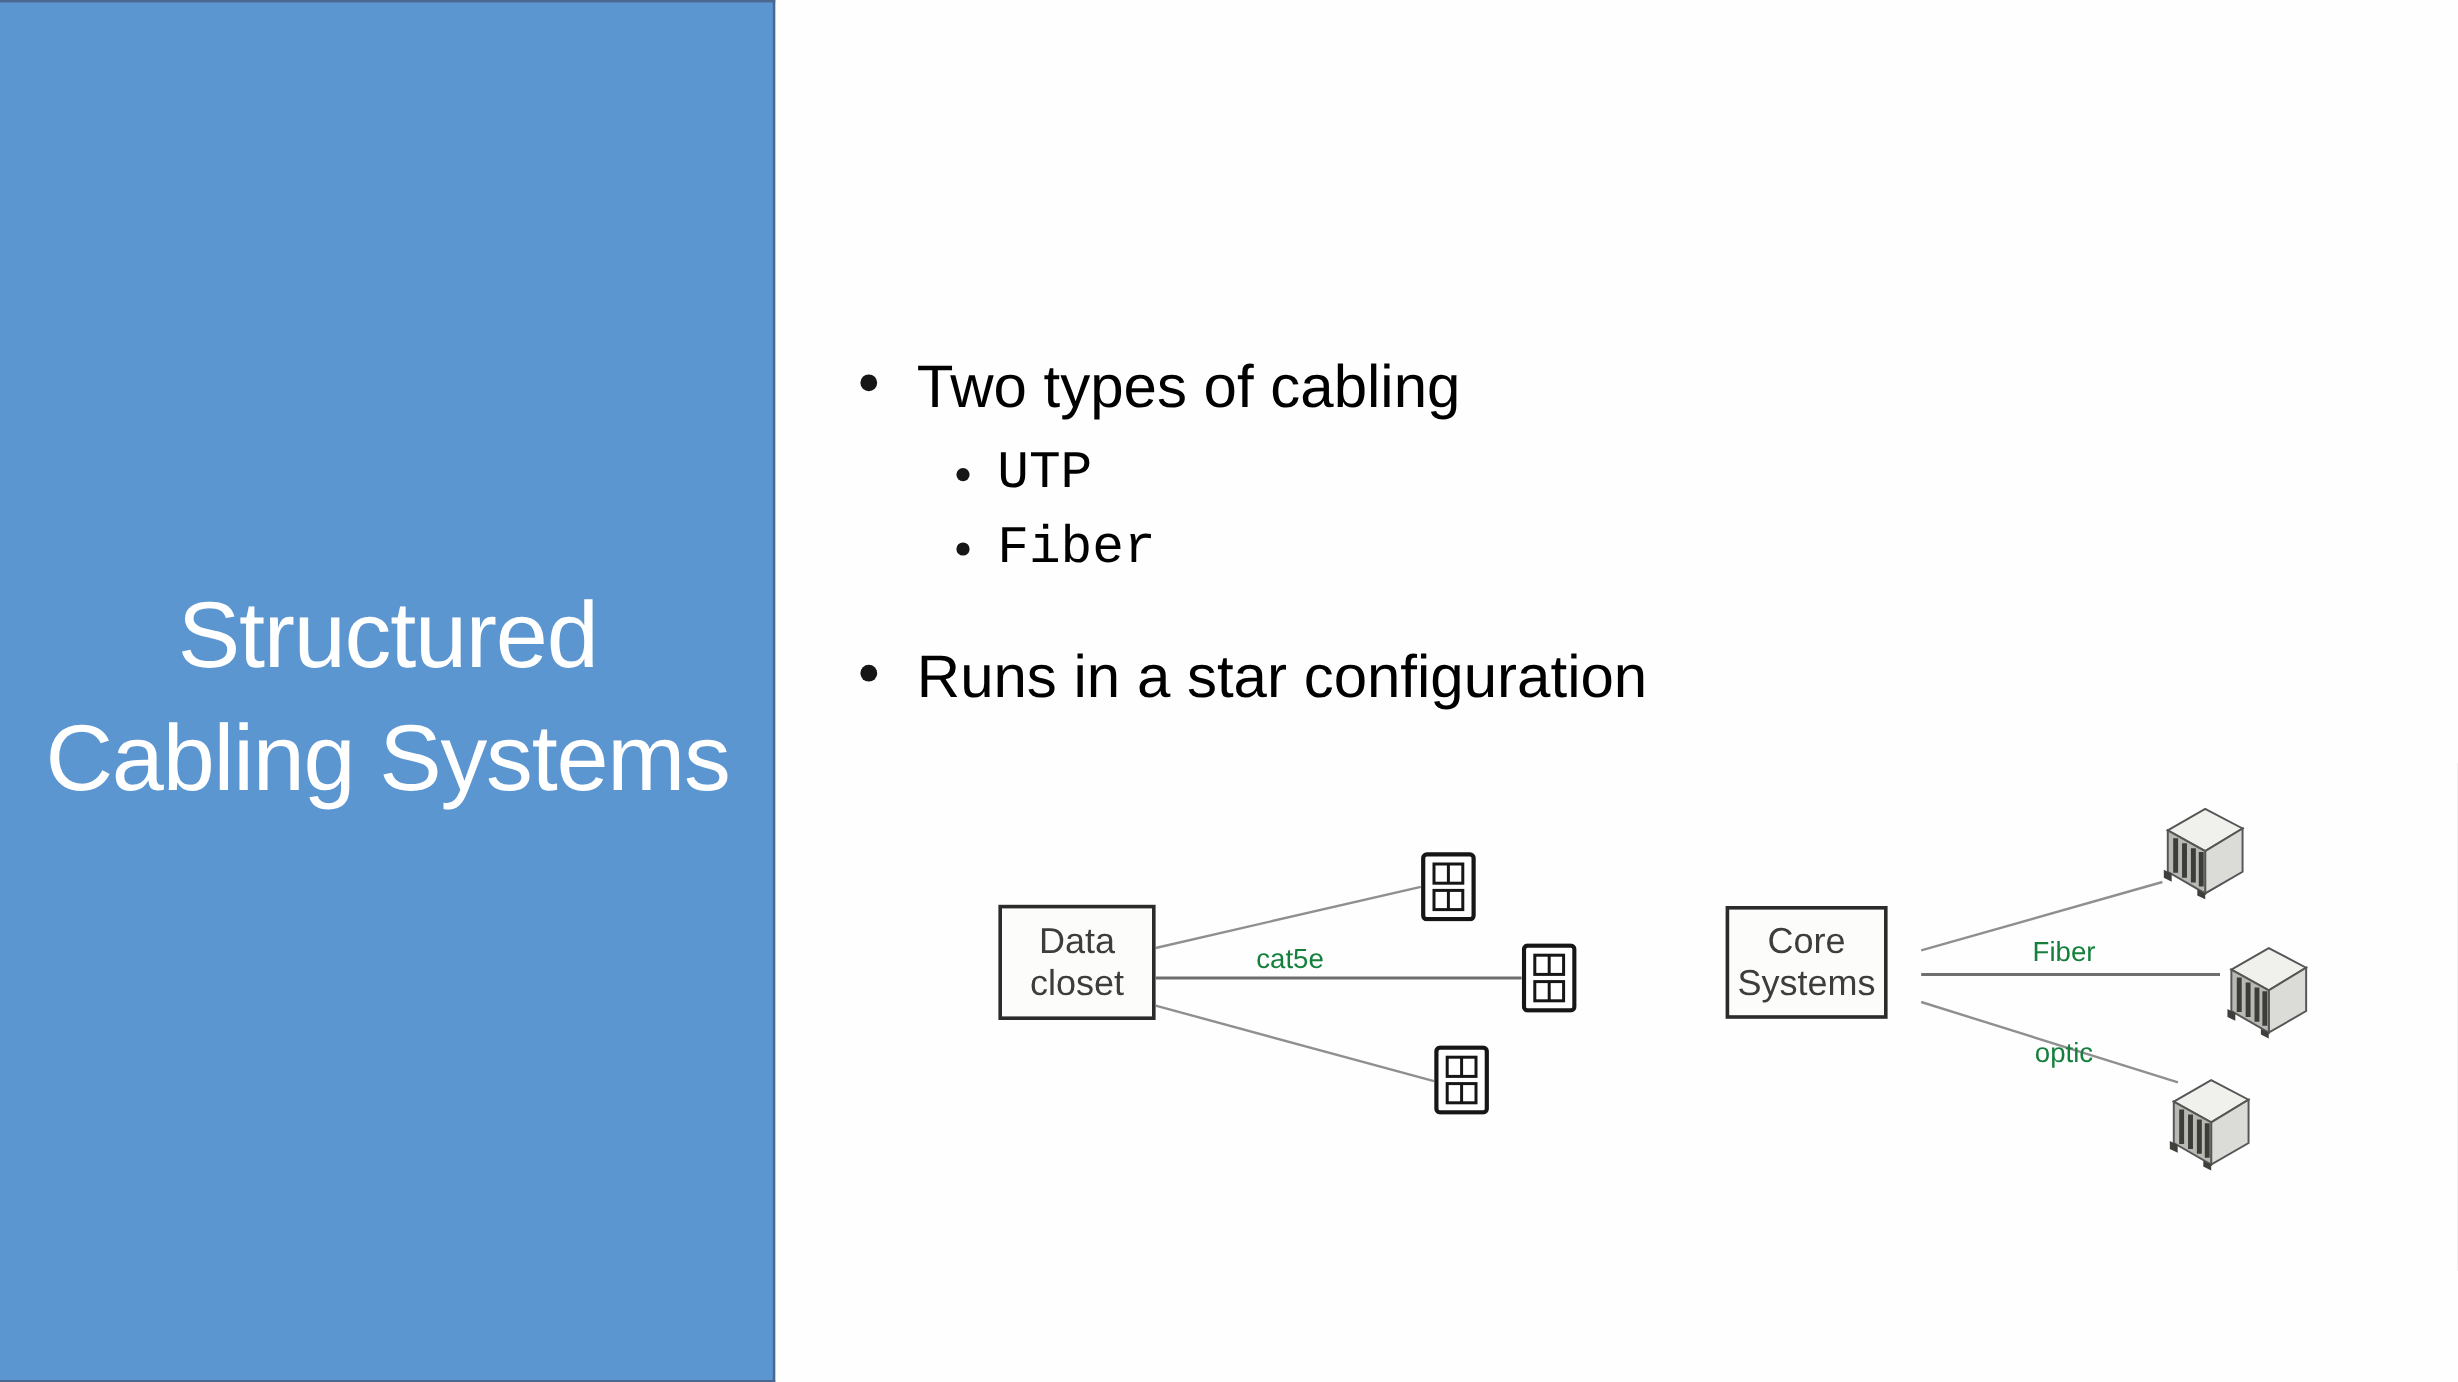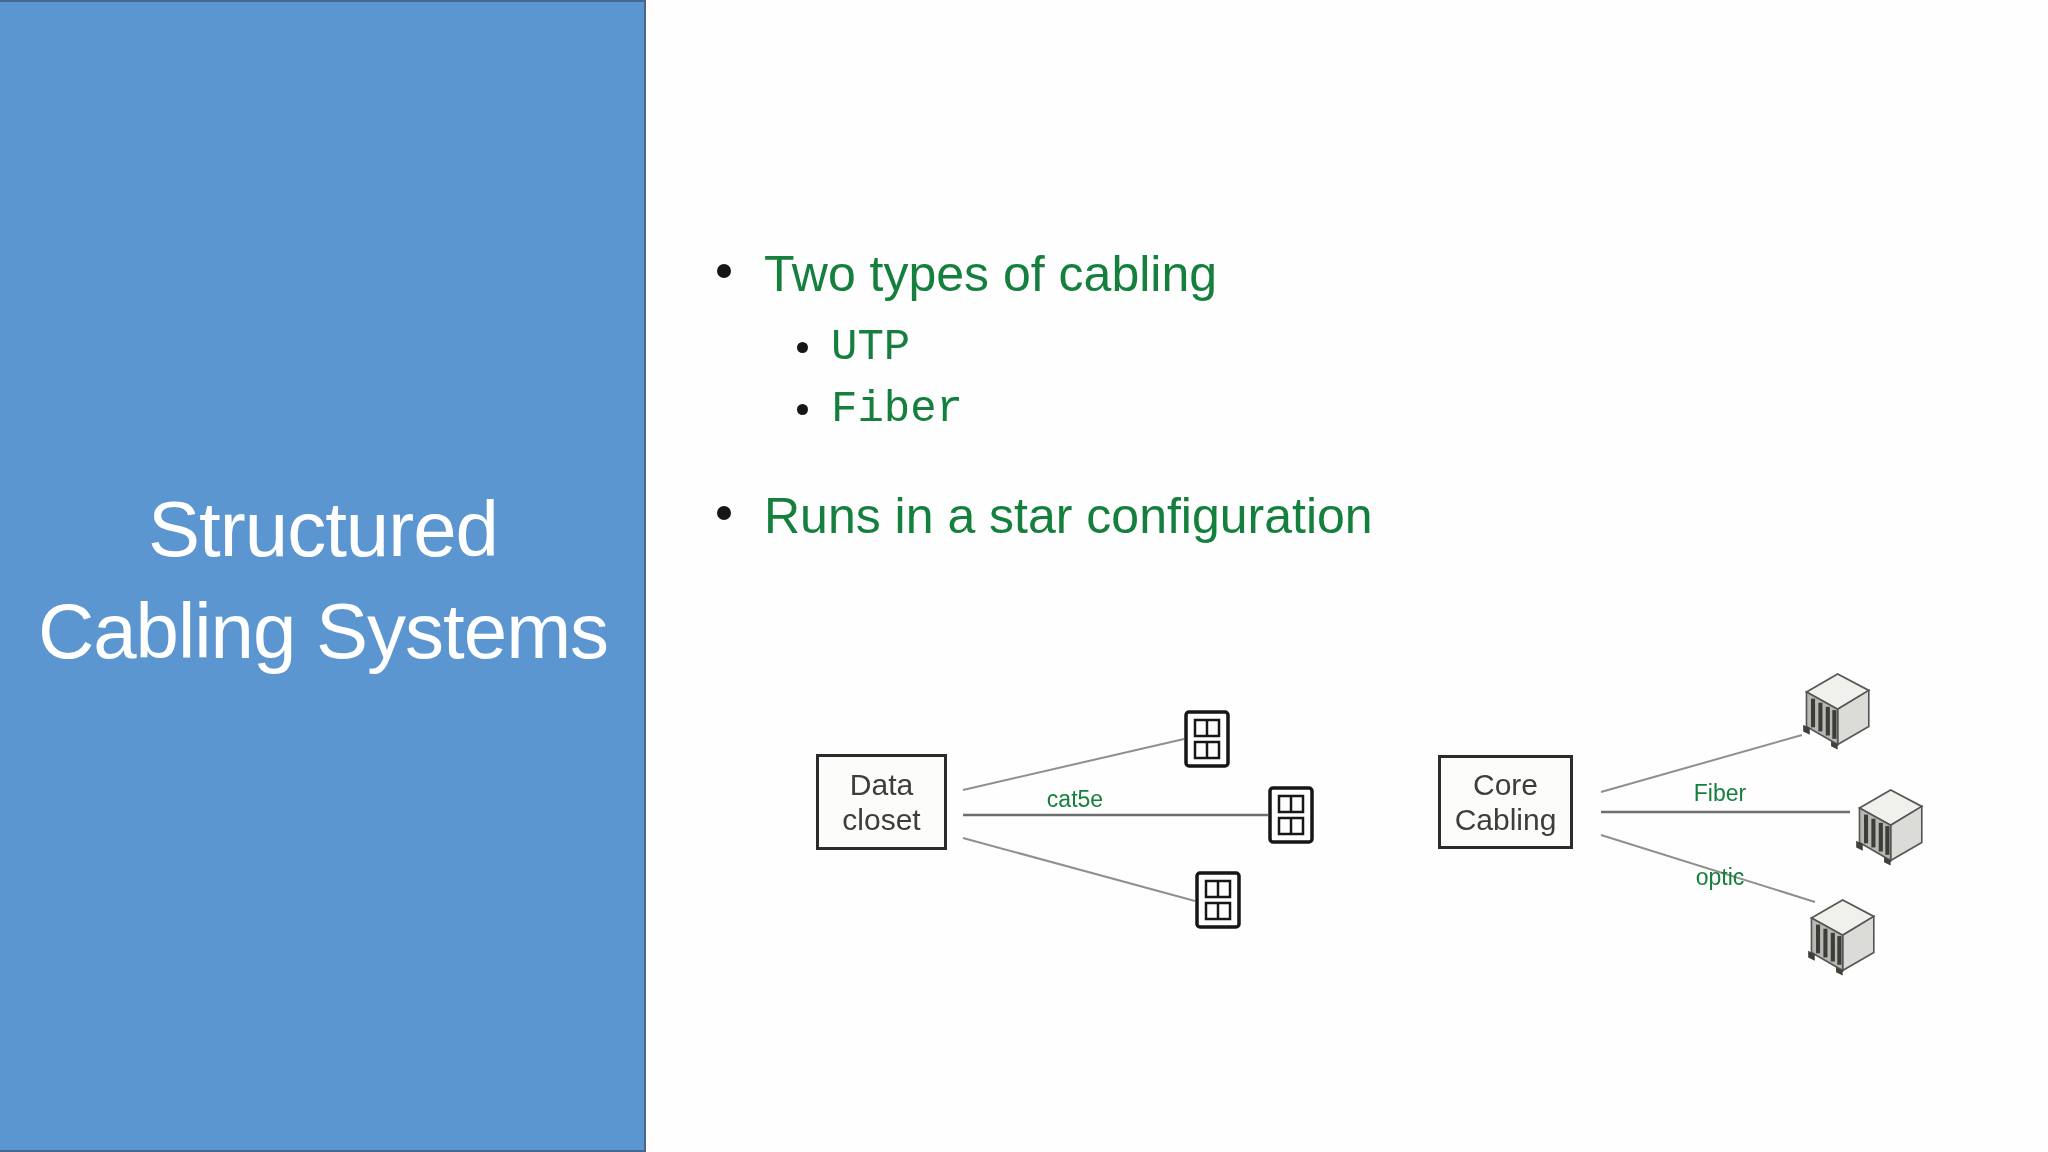--- a/index.html
+++ b/index.html
@@ -30,22 +30,23 @@
     color: #ffffff;
     font-size: 78px;
     line-height: 102px;
     font-weight: 400;
     letter-spacing: -1px;
   }
 
   
   .bullet-row, .sub-row {
     position: absolute;
-    color: #15803d;
+    color: #000000;
     white-space: nowrap;
+    margin-top: 48px;
   }
   .bullet-row { font-size: 50px; line-height: 60px; }
   .sub-row    { font-size: 44px; line-height: 52px; font-family: Liberation Mono, monospace; }
   .dot {
     position: absolute;
     border-radius: 50%;
     background: #161616;
   }
   .bullet-row .dot { left: -47px; top: 20px; width: 14px; height: 14px; }
   .sub-row .dot    { left: -34px; top: 21px; width: 11px; height: 11px; }
@@ -113,21 +114,21 @@
 
       <line x1="163" y1="150" x2="384" y2="99" stroke="#8f8f8f" stroke-width="2"></line>
       <line x1="163" y1="175" x2="468" y2="175" stroke="#6e6e6e" stroke-width="2.5"></line>
       <line x1="163" y1="198" x2="395" y2="261" stroke="#8f8f8f" stroke-width="2"></line>
 
       <line x1="801" y1="152" x2="1002" y2="95" stroke="#8f8f8f" stroke-width="2"></line>
       <line x1="801" y1="172" x2="1050" y2="172" stroke="#6e6e6e" stroke-width="2.5"></line>
       <line x1="801" y1="195" x2="1015" y2="262" stroke="#8f8f8f" stroke-width="2"></line>
     </svg>
 
-    <div class="hub-box" style="left:16px; top:114px; width:131px; height:96px;">
+    <div class="hub-box" style="left:32px; top:114px; width:131px; height:96px;">
       <div class="hub-line">Data</div>
       <div class="hub-line">closet</div>
     </div>
 
     <div class="cable-label" style="left:230px; top:146px; width:90px;">cat5e</div>
 
     <svg class="jack" style="left:384px; top:70px;" width="46" height="58" viewBox="0 0 46 58">
       <rect x="2" y="2" width="42" height="54" rx="3" fill="#ffffff" stroke="#161616" stroke-width="3.5"></rect>
       <rect x="11" y="10" width="24" height="16" fill="#ffffff" stroke="#161616" stroke-width="2.5"></rect>
       <line x1="23" y1="10" x2="23" y2="26" stroke="#161616" stroke-width="2.5"></line>
@@ -144,21 +145,21 @@
     <svg class="jack" style="left:395px; top:231px;" width="46" height="58" viewBox="0 0 46 58">
       <rect x="2" y="2" width="42" height="54" rx="3" fill="#ffffff" stroke="#161616" stroke-width="3.5"></rect>
       <rect x="11" y="10" width="24" height="16" fill="#ffffff" stroke="#161616" stroke-width="2.5"></rect>
       <line x1="23" y1="10" x2="23" y2="26" stroke="#161616" stroke-width="2.5"></line>
       <rect x="11" y="32" width="24" height="16" fill="#ffffff" stroke="#161616" stroke-width="2.5"></rect>
       <line x1="23" y1="32" x2="23" y2="48" stroke="#161616" stroke-width="2.5"></line>
     </svg>
 
     <div class="hub-box" style="left:638px; top:115px; width:135px; height:94px;">
       <div class="hub-line">Core</div>
-      <div class="hub-line">Cabling</div>
+      <div class="hub-line">Systems</div>
     </div>
 
     <div class="cable-label" style="left:877px; top:140px; width:86px;">Fiber</div>
     <div class="cable-label" style="left:877px; top:176px; width:86px;margin-top:48px;">optic</div>
 
     <svg class="device" style="left:995px; top:22px;" width="82" height="88" viewBox="0 0 100 106">
       <polygon points="14,36 52,14 90,34 52,57" fill="#f0f0ec" stroke="#565656" stroke-width="2"></polygon>
       <polygon points="52,57 90,34 90,78 52,100" fill="#dbdbd7" stroke="#565656" stroke-width="2"></polygon>
       <polygon points="14,36 52,57 52,100 14,78" fill="#b9b9b4" stroke="#565656" stroke-width="2"></polygon>
       <line x1="22" y1="44" x2="22" y2="79" stroke="#3c3c38" stroke-width="5"></line>

